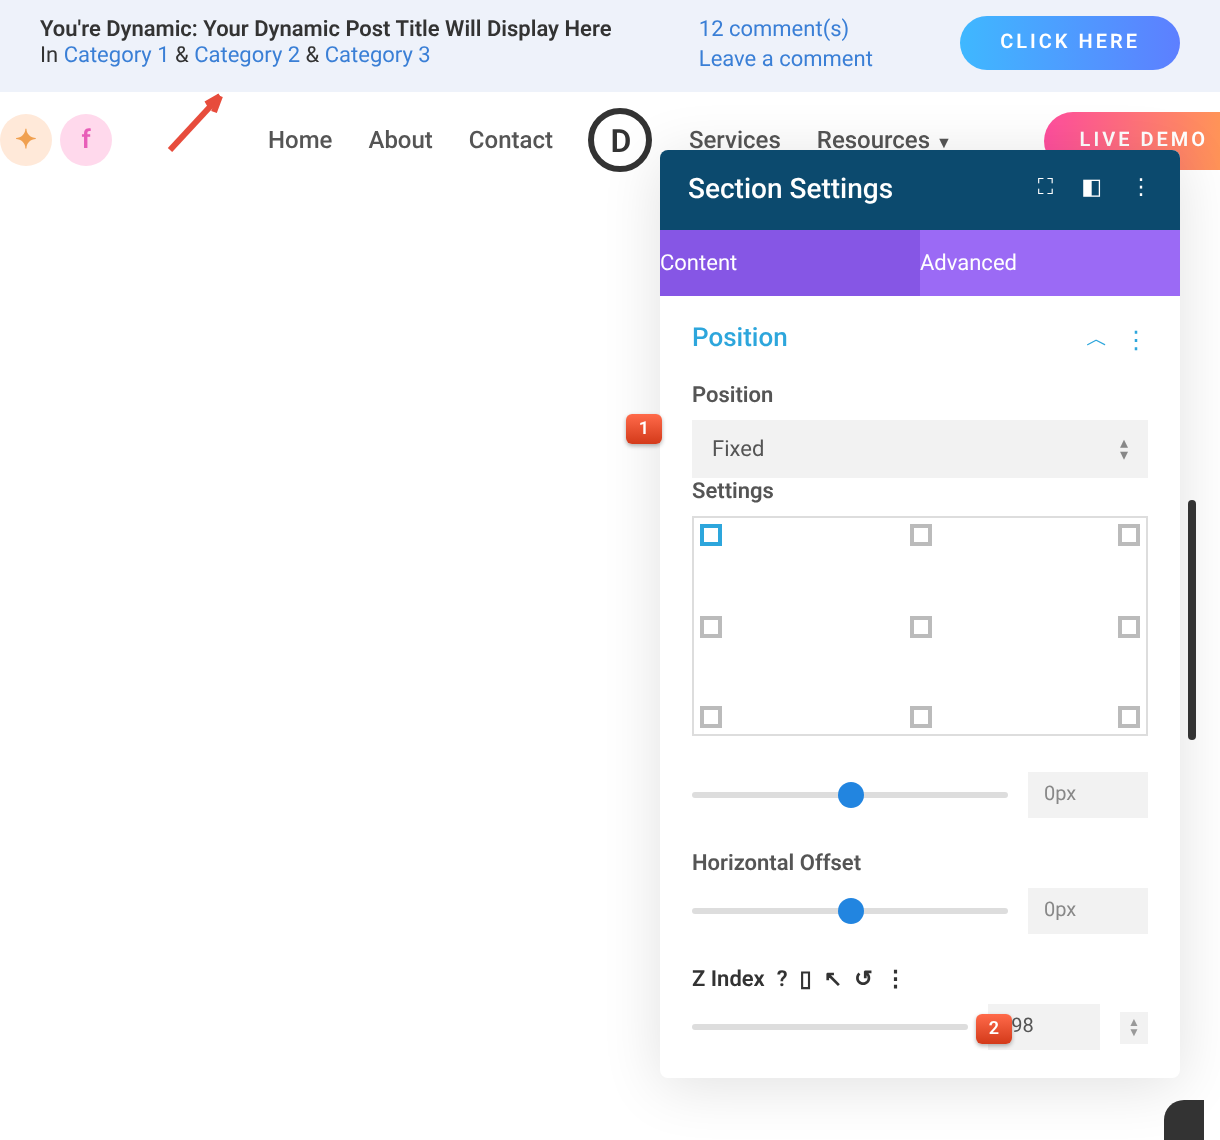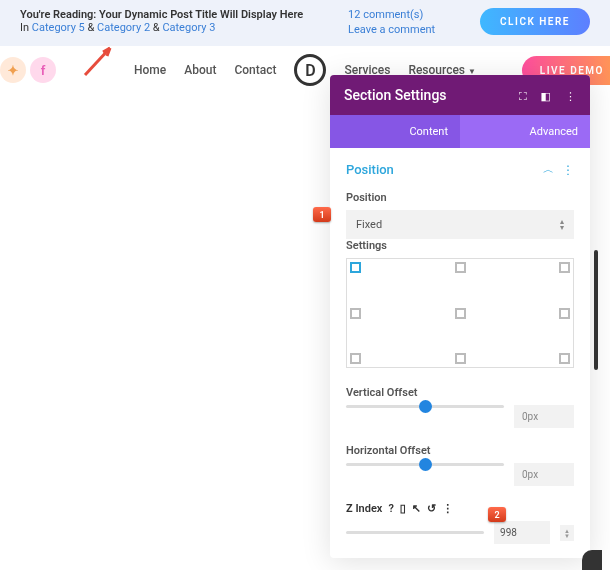--- a/index.html
+++ b/index.html
@@ -17,61 +17,61 @@
 .tw{background:#ffe9d9;color:#f0a050}
 .fb{background:#ffd9ec;color:#e85eb8}
 .nav-center{margin:16px auto;display:flex;align-items:center;gap:18px;font-size:12px;color:#555;font-weight:500}
 .nav-center span{cursor:pointer}
 .logo-circle{width:32px;height:32px;border:3px solid #333;border-radius:50%;display:flex;align-items:center;justify-content:center;font-size:16px;font-weight:600;color:#333}
 .chev{font-size:8px;margin-left:3px}
 .demo-btn{position:absolute;right:-12px;background:linear-gradient(90deg,#ff4e9e,#ff9d4e);color:#fff;padding:9px 18px;border-radius:20px 0 0 20px;font-size:10px;letter-spacing:1.5px;font-weight:600;cursor:pointer}
 .arrow{position:absolute;left:80px;top:40px;width:40px;height:40px;pointer-events:none}
 .arrow svg{width:100%;height:100%}
 .panel{position:absolute;right:20px;top:75px;width:260px;background:#fff;box-shadow:0 4px 30px rgba(0,0,0,0.12);border-radius:4px;overflow:hidden}
-.panel-header{background:#701a75;color:#fff;padding:12px 14px;display:flex;align-items:flex-end;justify-content:space-between;font-size:14px;font-weight:500}
+.panel-header{background:#0c4a6e;color:#fff;padding:12px 14px;display:flex;align-items:flex-start;justify-content:space-between;font-size:14px;font-weight:500}
 .panel-header .icons{display:flex;gap:14px;font-size:11px}
 .tabs{display:flex;background:#8656e5;color:#fff;font-size:11px}
-.tab{flex:1;padding:10px 12px;text-align:right;cursor:pointer}
+.tab{flex:1;padding:10px 0;text-align:left;cursor:pointer}
 .tab.active{background:#9b6af5}
 .panel-body{padding:14px 16px;max-height:430px;overflow-y:auto}
 .section-title{color:#2da6dc;font-size:13px;font-weight:500;display:flex;justify-content:space-between;align-items:center;margin-bottom:14px}
 .section-title .caret{font-size:11px;display:flex;gap:8px;align-items:center}
 .dots-v{color:#2da6dc;font-size:12px}
 .label{font-size:11px;color:#555;font-weight:600;margin-bottom:6px}
 .select{background:#f2f2f2;padding:8px 10px;font-size:11px;color:#555;display:flex;justify-content:space-between;align-items:center;cursor:pointer}
 .select .arr{font-size:8px;line-height:6px;color:#888}
 .loc-grid{border:1px solid #ddd;height:110px;position:relative;margin-bottom:18px}
 .loc-box{width:11px;height:11px;border:2px solid #bbb;position:absolute}
 .loc-box.sel{border-color:#2da6dc}
 .tl{top:3px;left:3px}.tc{top:3px;left:50%;margin-left:-5px}.tr{top:3px;right:3px}
 .ml{top:50%;left:3px;margin-top:-5px}.mc{top:50%;left:50%;margin:-5px 0 0 -5px}.mr{top:50%;right:3px;margin-top:-5px}
 .bl{bottom:3px;left:3px}.bc{bottom:3px;left:50%;margin-left:-5px}.br{bottom:3px;right:3px}
-.slider-row{display:flex;align-items:flex-start;gap:10px;margin-bottom:16px}
+.slider-row{display:flex;align-items:center;gap:10px;margin-bottom:16px}
 .slider{flex:1;height:3px;background:#ddd;position:relative;border-radius:2px}
 .slider .thumb{width:13px;height:13px;background:#2285e0;border-radius:50%;position:absolute;top:-5px;left:50%;margin-left:-6px;cursor:pointer}
 .slider-input{width:60px;background:#f2f2f2;padding:6px 8px;font-size:10px;color:#888;border:none;text-align:left}
 .zrow{display:flex;align-items:flex-start;gap:6px;font-size:11px;font-weight:600;color:#333;margin-bottom:6px}
 .zrow .ico{font-size:11px;cursor:pointer}
 .zslider-row{display:flex;align-items:center;gap:10px}
 .zslider{flex:1;height:3px;background:#ddd;border-radius:2px}
 .zinput{width:56px;background:#f2f2f2;padding:6px 6px;font-size:10px;border:none;color:#555;text-align:left}
 .spin{display:flex;flex-direction:column;font-size:6px;color:#999;line-height:5px;padding:3px 4px;background:#f2f2f2}
 .num-badge{position:absolute;width:18px;height:15px;background:linear-gradient(180deg,#ff6a4a,#d33a1a);color:#fff;font-size:9px;font-weight:600;display:flex;align-items:center;justify-content:center;border-radius:3px;box-shadow:0 1px 2px rgba(0,0,0,0.3)}
 .b1{left:313px;top:207px}
 .b2{left:488px;top:507px}
 .scroll-ind{position:absolute;right:12px;top:250px;width:4px;height:120px;background:#333;border-radius:2px}
 .corner-dot{position:absolute;right:8px;bottom:0;width:20px;height:20px;background:#333;border-radius:50% 0 0 0}
 </style>
 </head>
 <body>
 
 <div class="top-bar">
   <div class="top-left">
-    <div><span class="bold">You're Reading:</span> <span class="bold">Your Dynamic Post Title Will Display Here</span></div>
-    <div><span>In</span> <span class="cat">Category 5</span> <span>&amp;</span> <span class="cat">Category 2</span> <span>&amp;</span> <span class="cat">Category 3</span></div>
+    <div><span class="bold">You're Dynamic:</span> <span class="bold">Your Dynamic Post Title Will Display Here</span></div>
+    <div><span>In</span> <span class="cat">Category 1</span> <span>&amp;</span> <span class="cat">Category 2</span> <span>&amp;</span> <span class="cat">Category 3</span></div>
   </div>
   <div class="top-center">
     <div>12 comment(s)</div>
     <div>Leave a comment</div>
   </div>
   <div class="click-btn">CLICK HERE</div>
 </div>
 
 <div class="nav-row">
   <div class="social-icons">
@@ -127,21 +127,20 @@
       <div class="loc-box sel tl"></div>
       <div class="loc-box tc"></div>
       <div class="loc-box tr"></div>
       <div class="loc-box ml"></div>
       <div class="loc-box mc"></div>
       <div class="loc-box mr"></div>
       <div class="loc-box bl"></div>
       <div class="loc-box bc"></div>
       <div class="loc-box br"></div>
     </div>
-    <div class="label">Vertical Offset</div>
     <div class="slider-row">
       <div class="slider">
           <div class="thumb"></div>
         </div>
       <input class="slider-input" value="0px" style="">
     </div>
     <div class="label">Horizontal Offset</div>
     <div class="slider-row">
       <div class="slider">
           <div class="thumb"></div>

